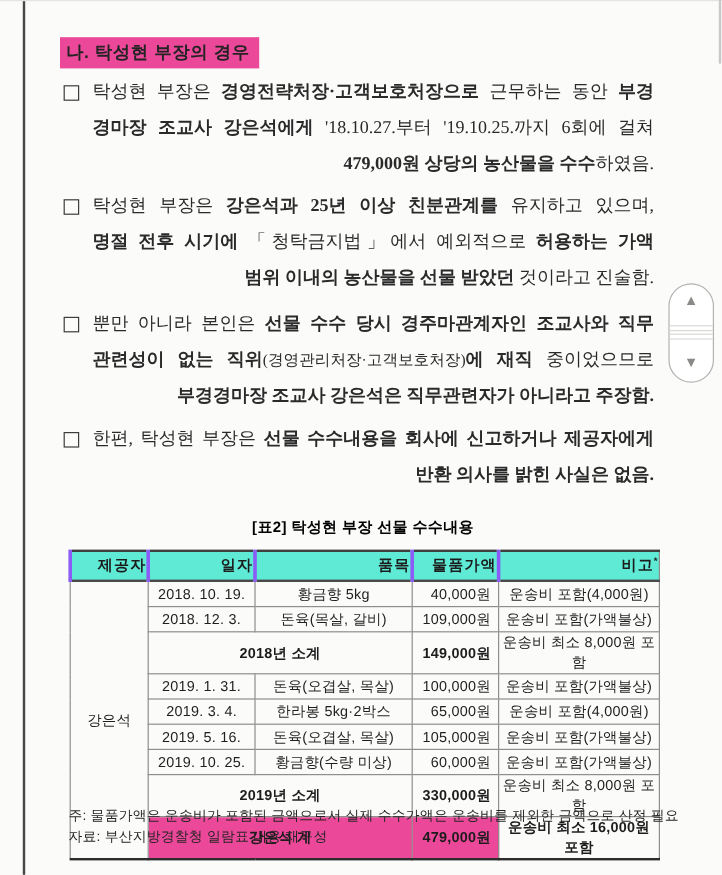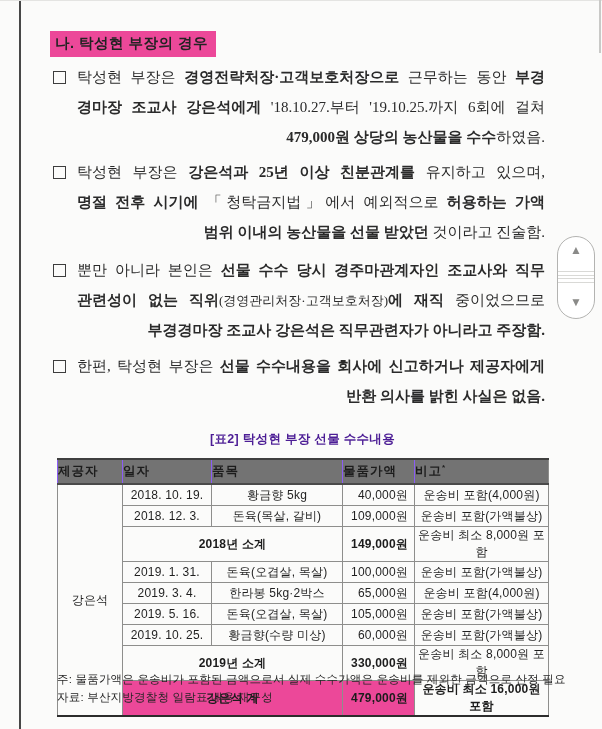--- a/index.html
+++ b/index.html
@@ -27,33 +27,33 @@
     position:absolute;left:-24px;top:9px;width:11px;height:11px;
     border:1.6px solid #3d3d3d;background:transparent;display:inline-block;
   }
   .pline{height:30px;line-height:30px;white-space:nowrap;text-align:right;}
   .pline.just{white-space:normal;text-align:justify;text-align-last:justify;}
   .pline span.b{font-weight:bold;}
   .pline span.sm{font-size:13px;}
 
   
   .caption{position:absolute;top:431px;left:57px;width:491px;text-align:center;
-    font-weight:bold;font-size:12.5px;color:#4c1d95;letter-spacing:0.3px;}
+    font-weight:bold;font-size:12.5px;color:#000000;letter-spacing:0.3px;}
 
   
   table.gifts{
     position:absolute;top:458px;left:57px;width:491px;
     border-collapse:collapse;table-layout:fixed;
     font-size:12px;color:#1f1f1f;
     border-top:2.5px solid #3f3f3f;border-bottom:2.5px solid #2c2c2c;
     border-left:1px solid #8e8e8c;border-right:1px solid #8e8e8c;
   }
   table.gifts th{
-    height:23px;font-weight:bold;background:#737373;text-align:left;
-    border-bottom:2px solid #4a4a4a;border-left:1px solid #8b5cf6;
+    height:23px;font-weight:bold;background:#5eead4;text-align:right;
+    border-bottom:2px solid #4a4a4a;border-left:3px solid #8b5cf6;
     font-size:12.5px;letter-spacing:1px;padding:0;
   }
   table.gifts td{
     height:20px;border:1px solid #8e8e8c;text-align:center;padding:0;
     font-size:12px;letter-spacing:0.2px;
   }
   table.gifts td.price{text-align:right;padding-right:6px;}
   table.gifts td.b, table.gifts th{color:#1c1c1c;}
   .b{font-weight:bold;}
   td.gray{background:#ec4899;}

